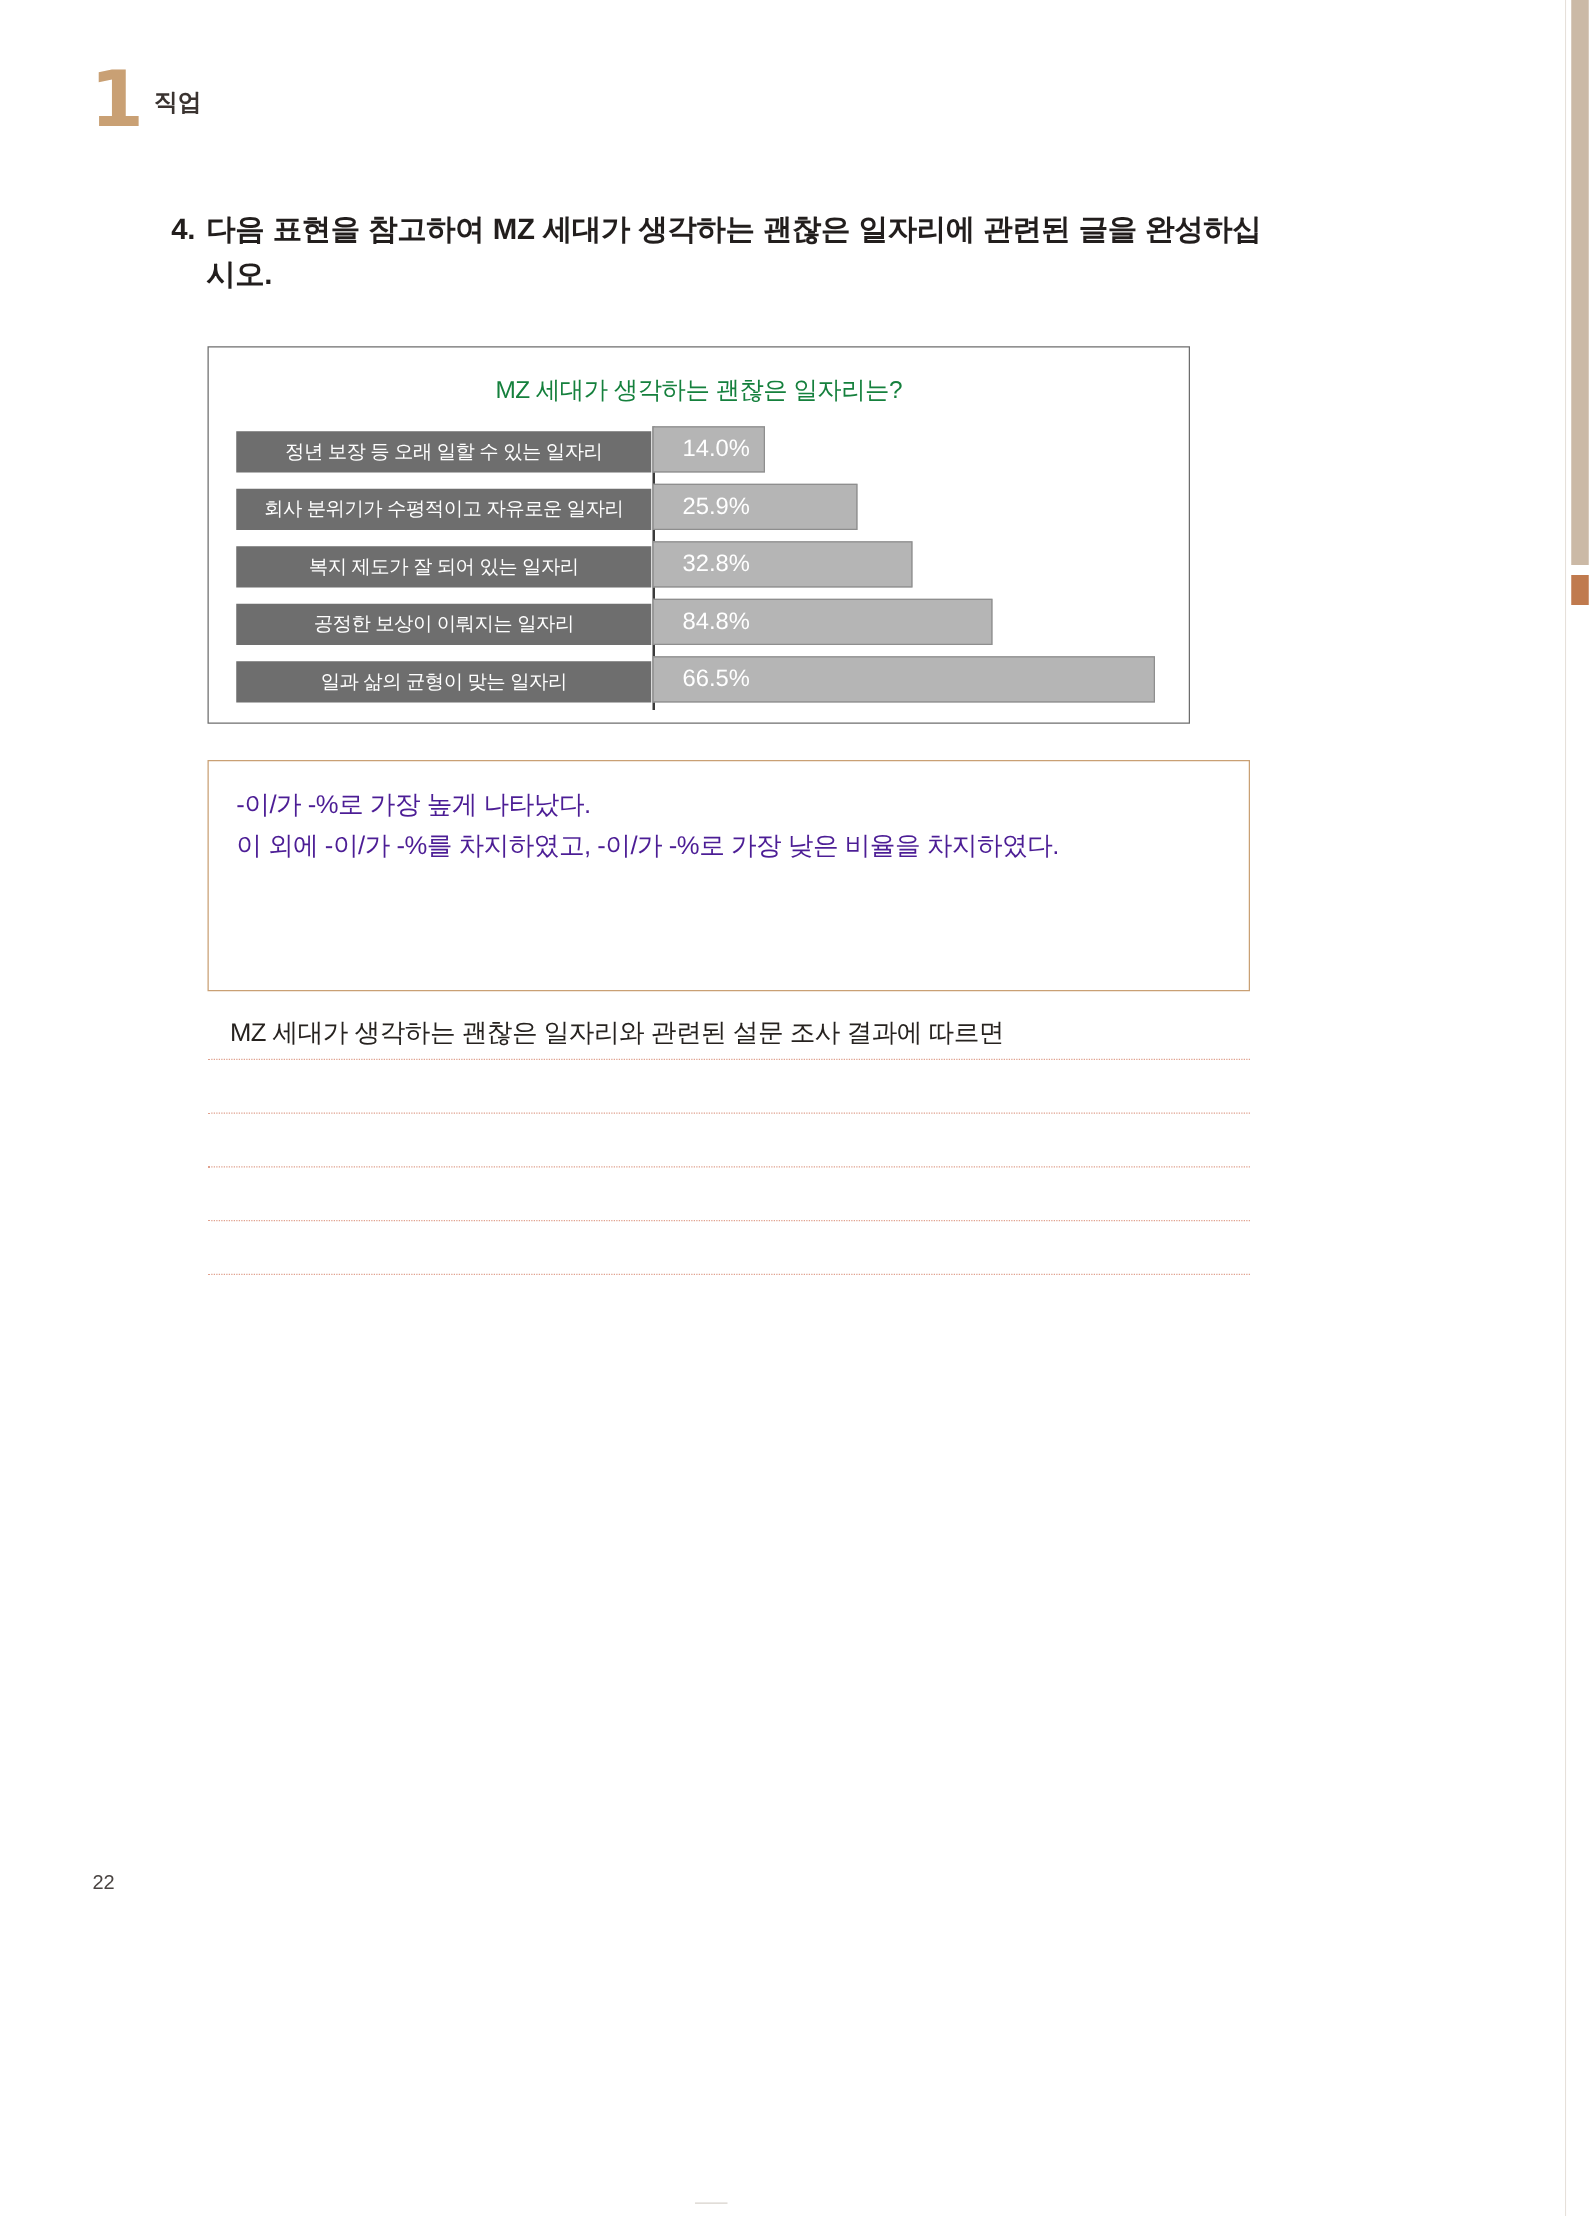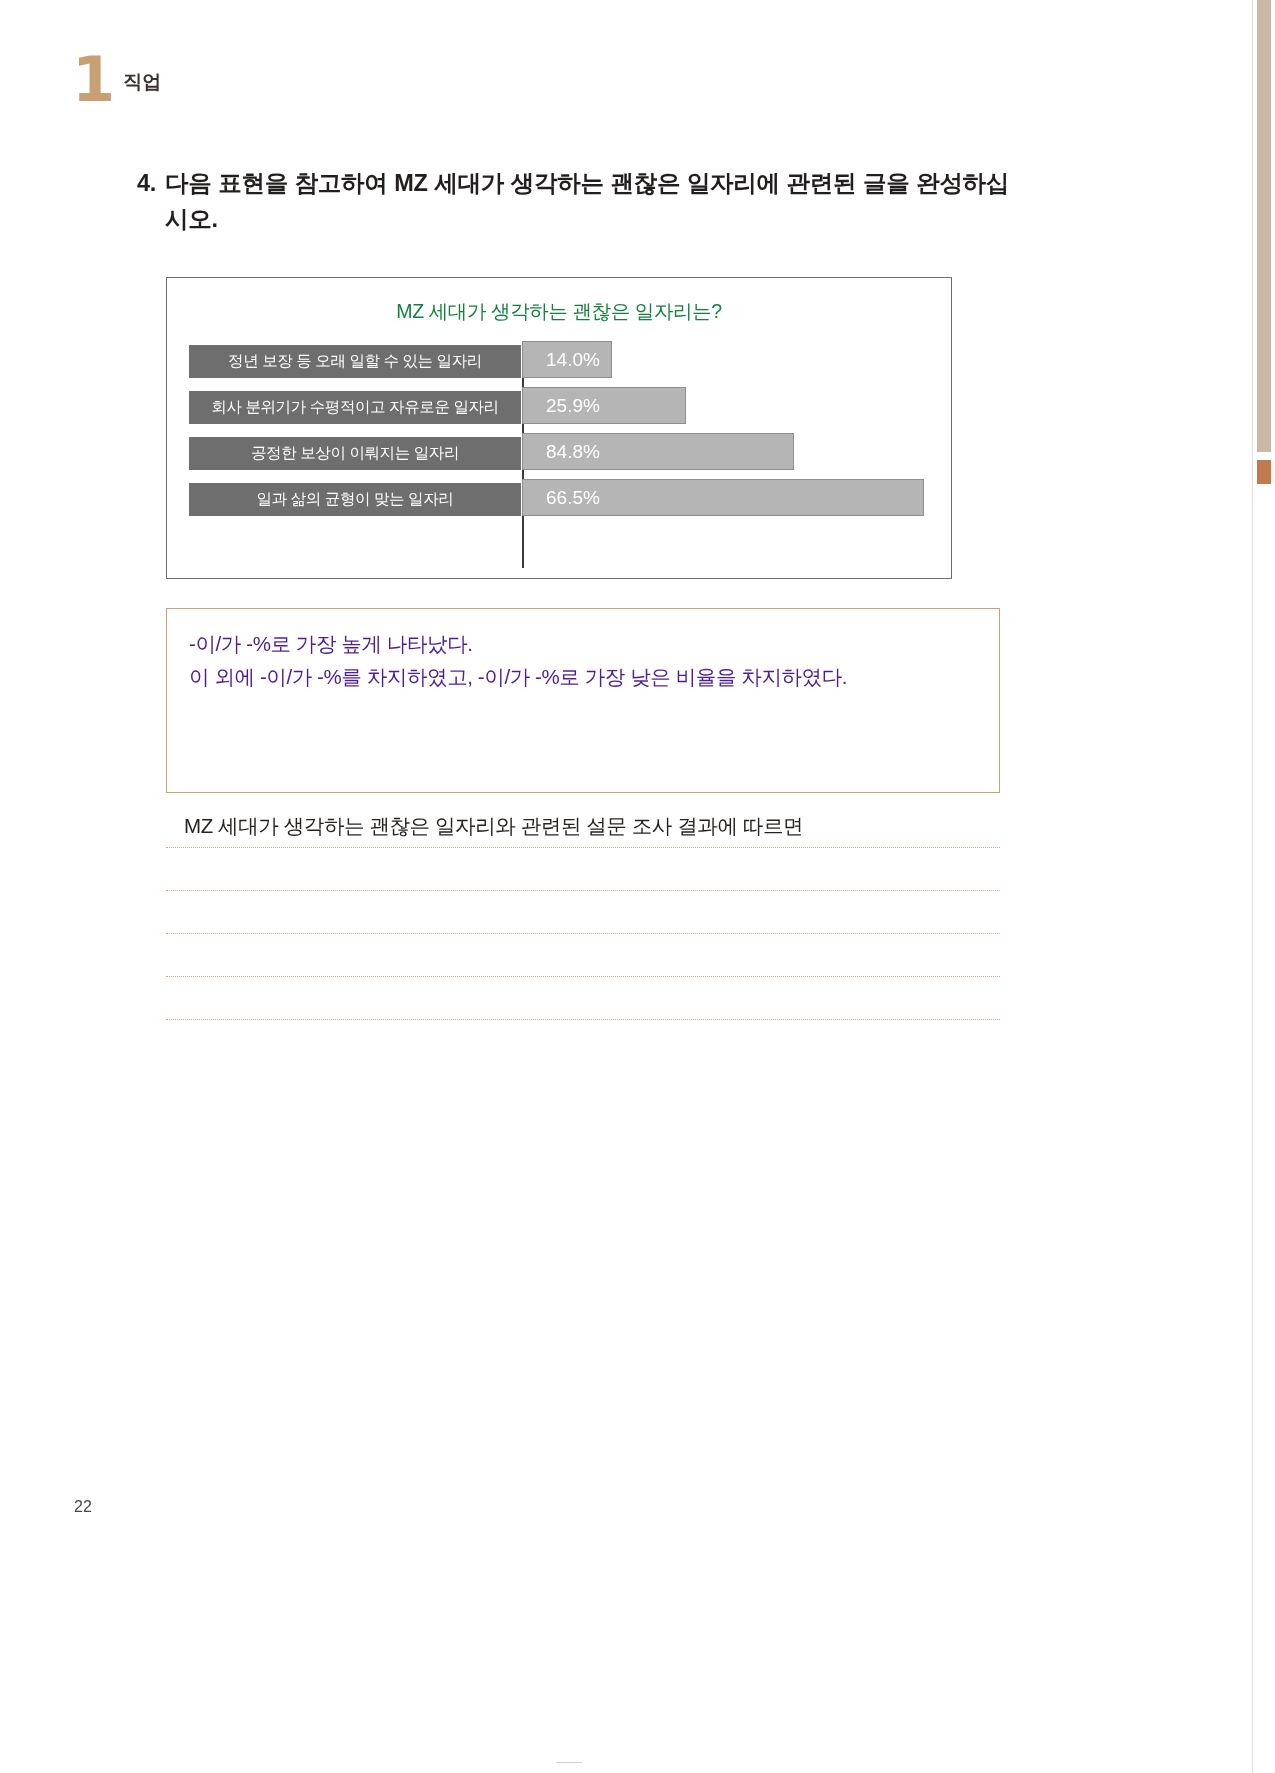--- a/index.html
+++ b/index.html
@@ -270,20 +270,27 @@
     </div>
 
     <div class="chart-row">
       <div class="row-label">회사 분위기가 수평적이고 자유로운 일자리</div>
       <div class="row-bar-wrap">
         <div class="row-bar" style="width:164px"></div>
         <div class="row-value">25.9%</div>
       </div>
     </div>
 
+    <div class="chart-row">
+      <div class="row-label">복지 제도가 잘 되어 있는 일자리</div>
+      <div class="row-bar-wrap">
+        <div class="row-bar" style="width:208px"></div>
+        <div class="row-value">32.8%</div>
+      </div>
+    </div>
 
     <div class="chart-row">
       <div class="row-label">공정한 보상이 이뤄지는 일자리</div>
       <div class="row-bar-wrap">
         <div class="row-bar" style="width:272px"></div>
         <div class="row-value">84.8%</div>
       </div>
     </div>
 
     <div class="chart-row">

